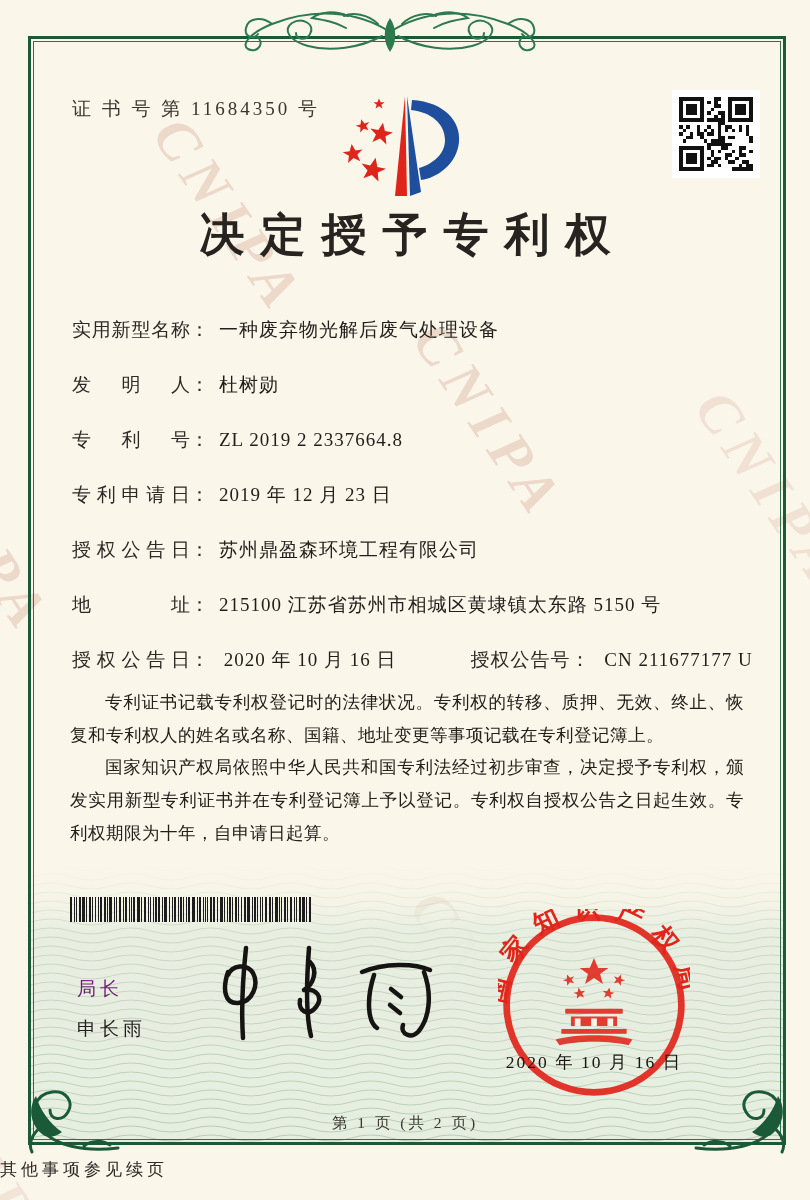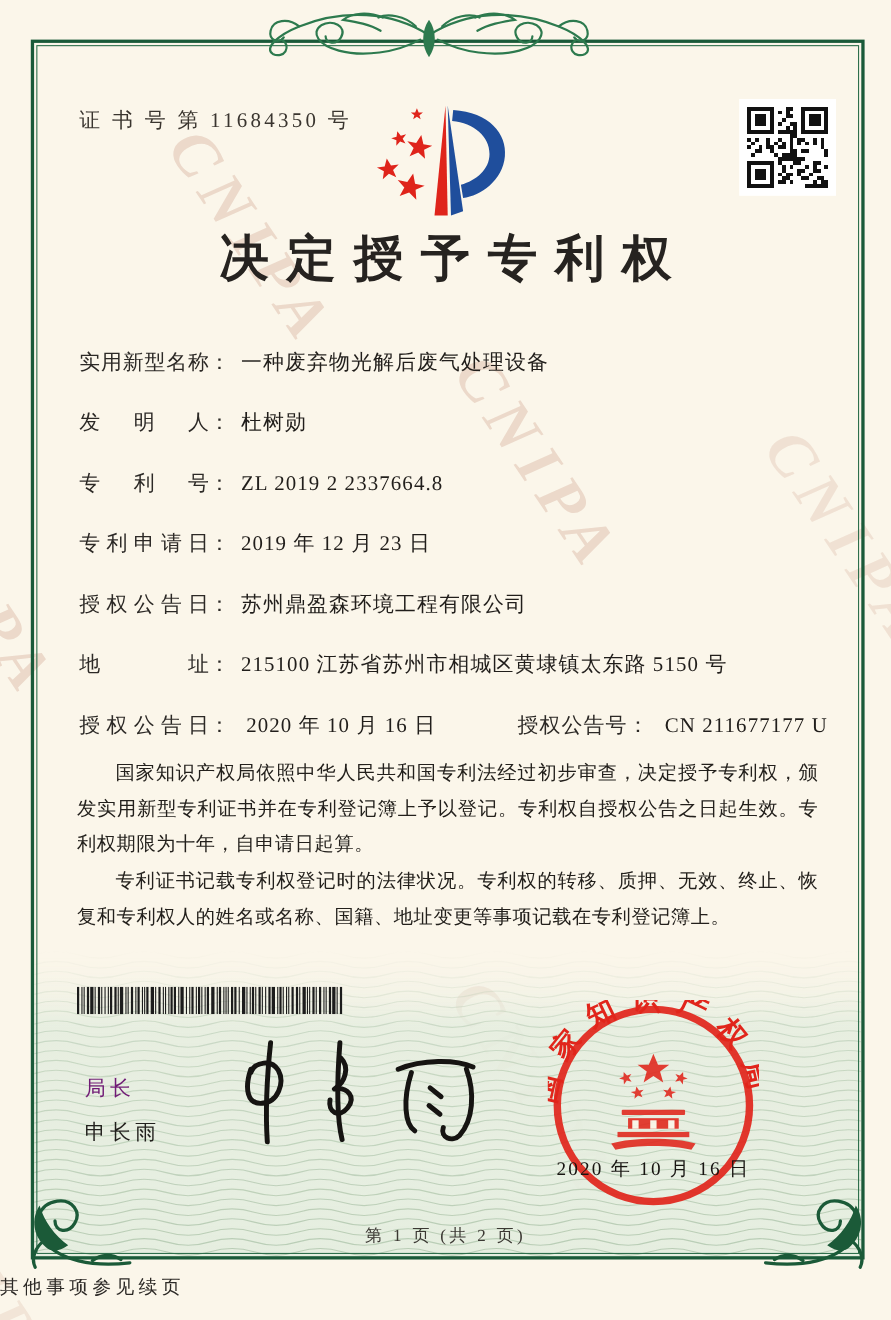--- a/index.html
+++ b/index.html
@@ -411,22 +411,22 @@
       <span class="fvalue">2020 年 10 月 16 日</span>
     </span>
     <span class="grant-no">
       <span class="flabel">授权公告号</span><span class="fcolon">：</span>
       <span class="fvalue">CN 211677177 U</span>
     </span>
   </div>
 </div>
 
 <div class="paras">
+  <p>专利证书记载专利权登记时的法律状况。专利权的转移、质押、无效、终止、恢复和专利权人的姓名或名称、国籍、地址变更等事项记载在专利登记簿上。</p>
   <p>国家知识产权局依照中华人民共和国专利法经过初步审查，决定授予专利权，颁发实用新型专利证书并在专利登记簿上予以登记。专利权自授权公告之日起生效。专利权期限为十年，自申请日起算。</p>
-  <p>专利证书记载专利权登记时的法律状况。专利权的转移、质押、无效、终止、恢复和专利权人的姓名或名称、国籍、地址变更等事项记载在专利登记簿上。</p>
 </div>
 
 <svg class="barcode" viewBox="0 0 242 25" preserveAspectRatio="none">
     <rect x="0" y="0" width="2" height="25" fill="#1c1c1c"></rect>
     <rect x="4" y="0" width="1" height="25" fill="#1c1c1c"></rect>
     <rect x="6" y="0" width="1" height="25" fill="#1c1c1c"></rect>
     <rect x="9" y="0" width="2" height="25" fill="#1c1c1c"></rect>
     <rect x="12" y="0" width="3" height="25" fill="#1c1c1c"></rect>
     <rect x="16" y="0" width="1" height="25" fill="#1c1c1c"></rect>
     <rect x="19" y="0" width="2" height="25" fill="#1c1c1c"></rect>

